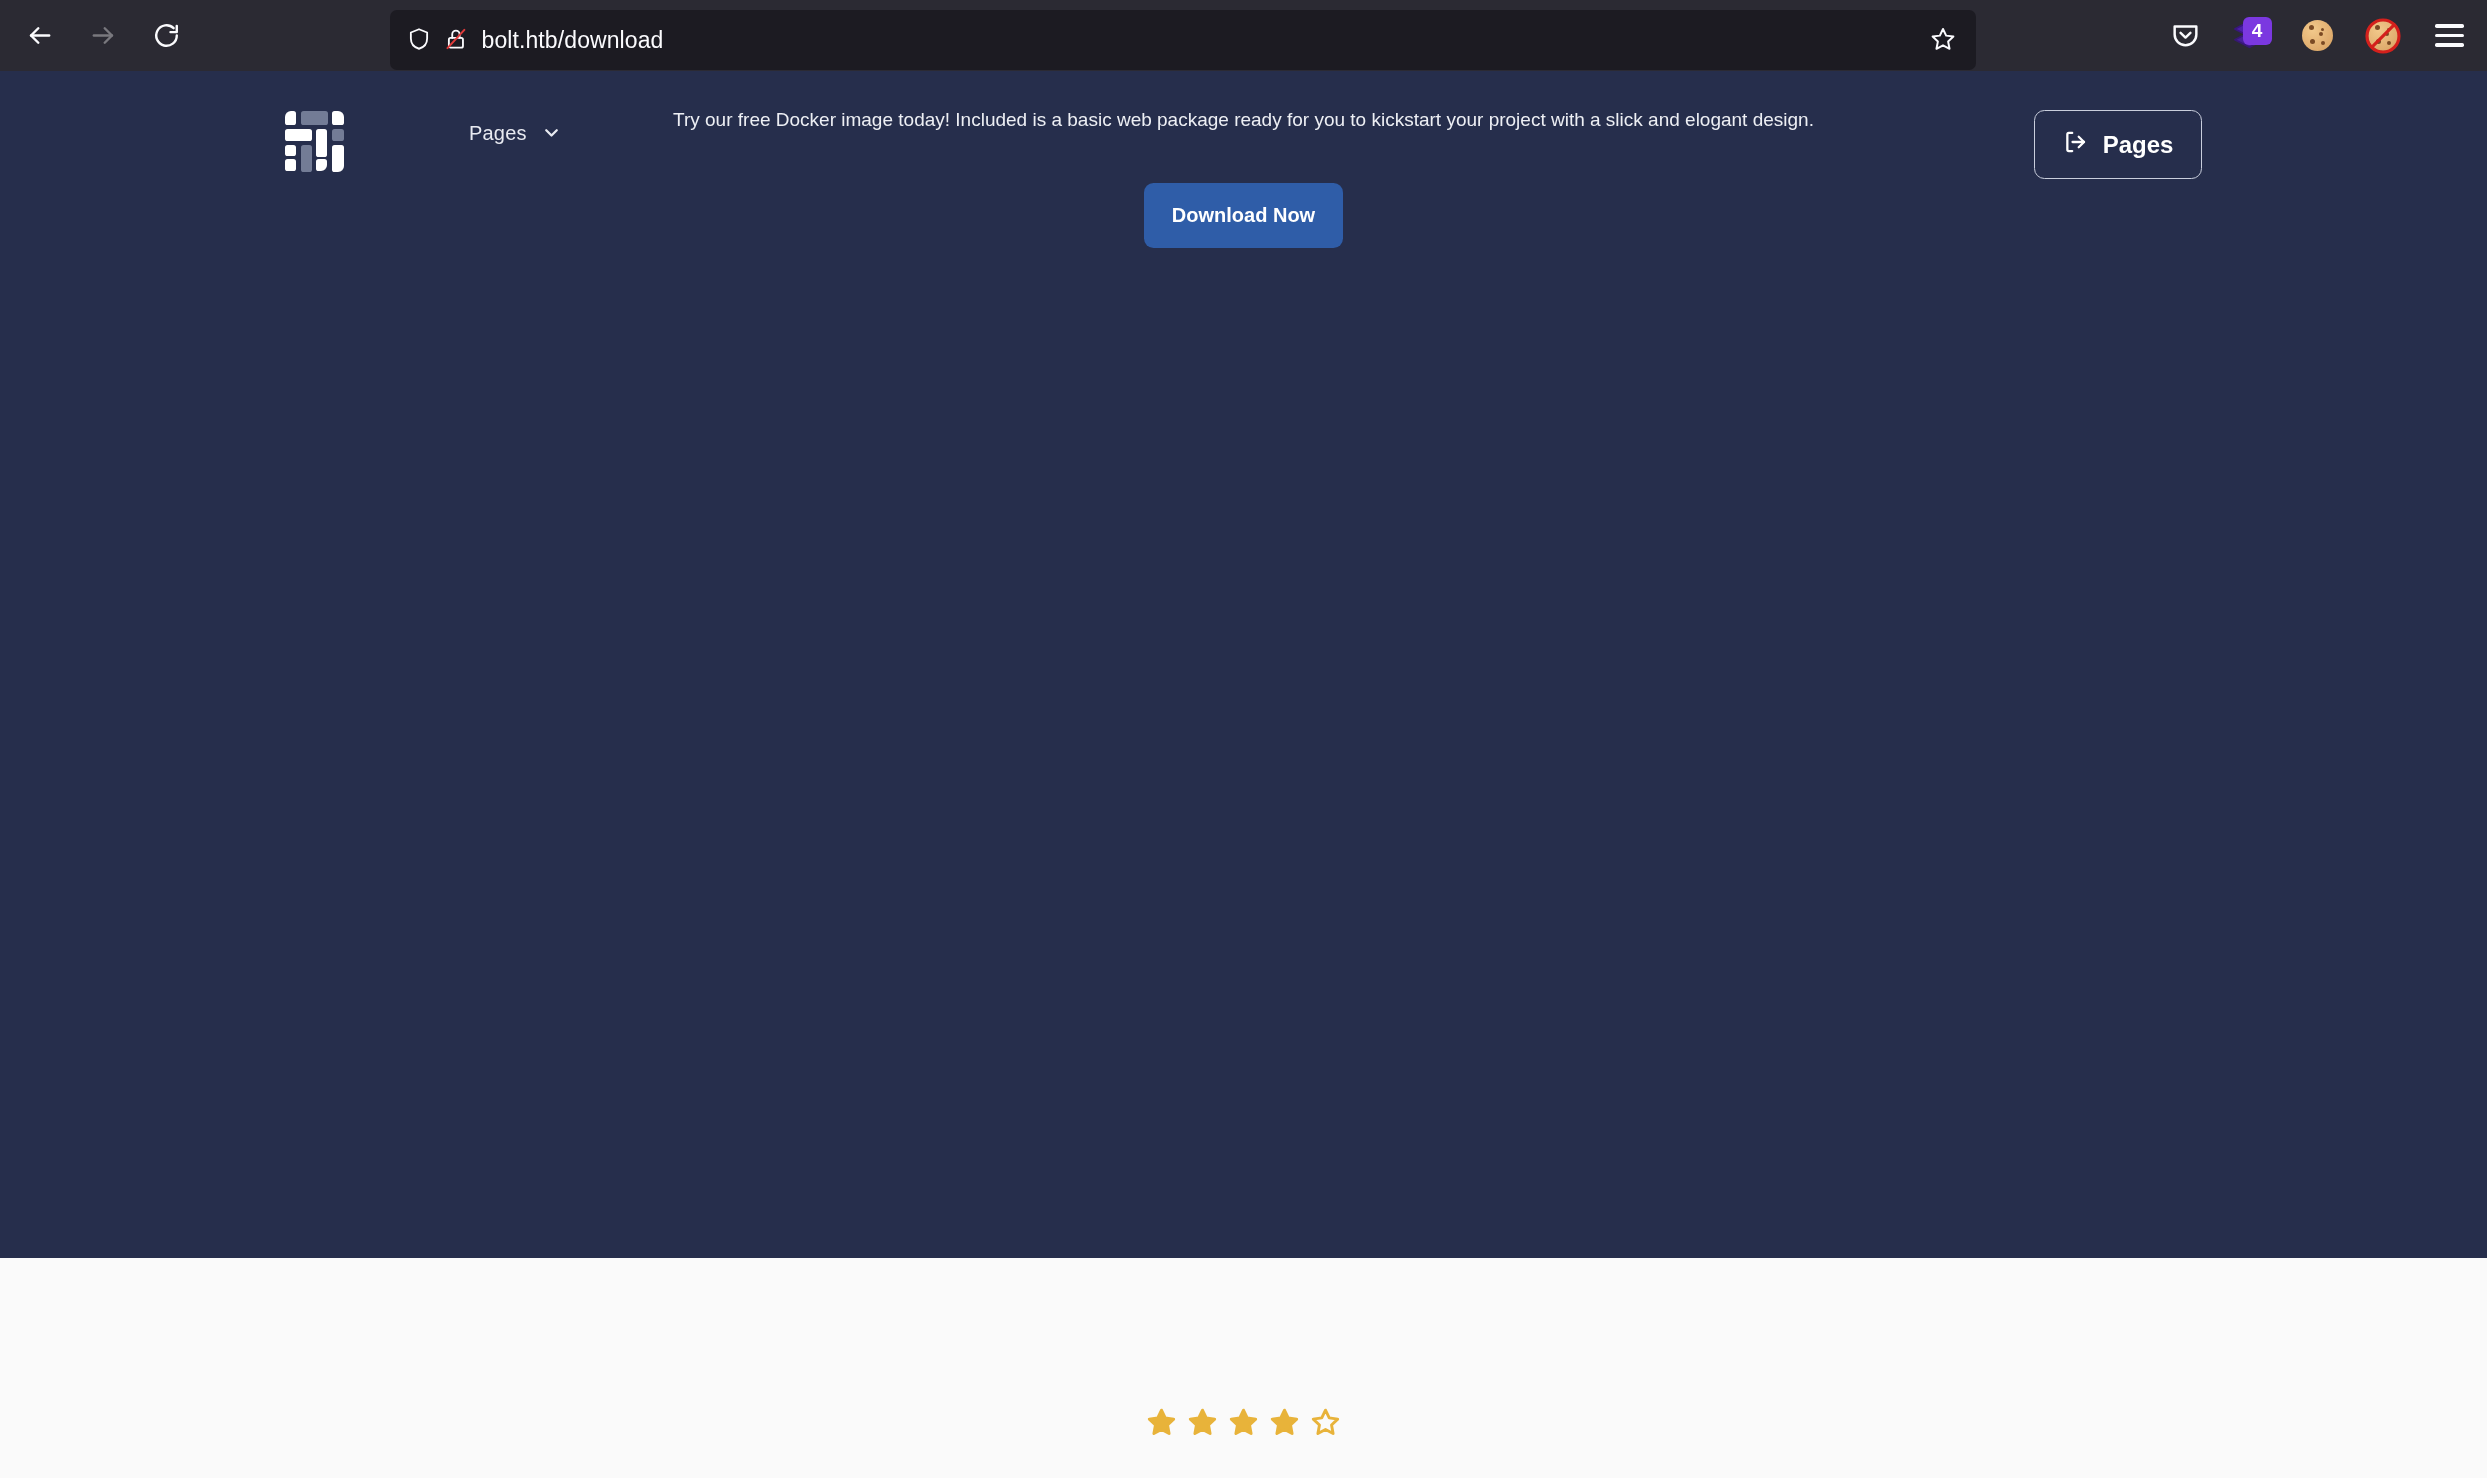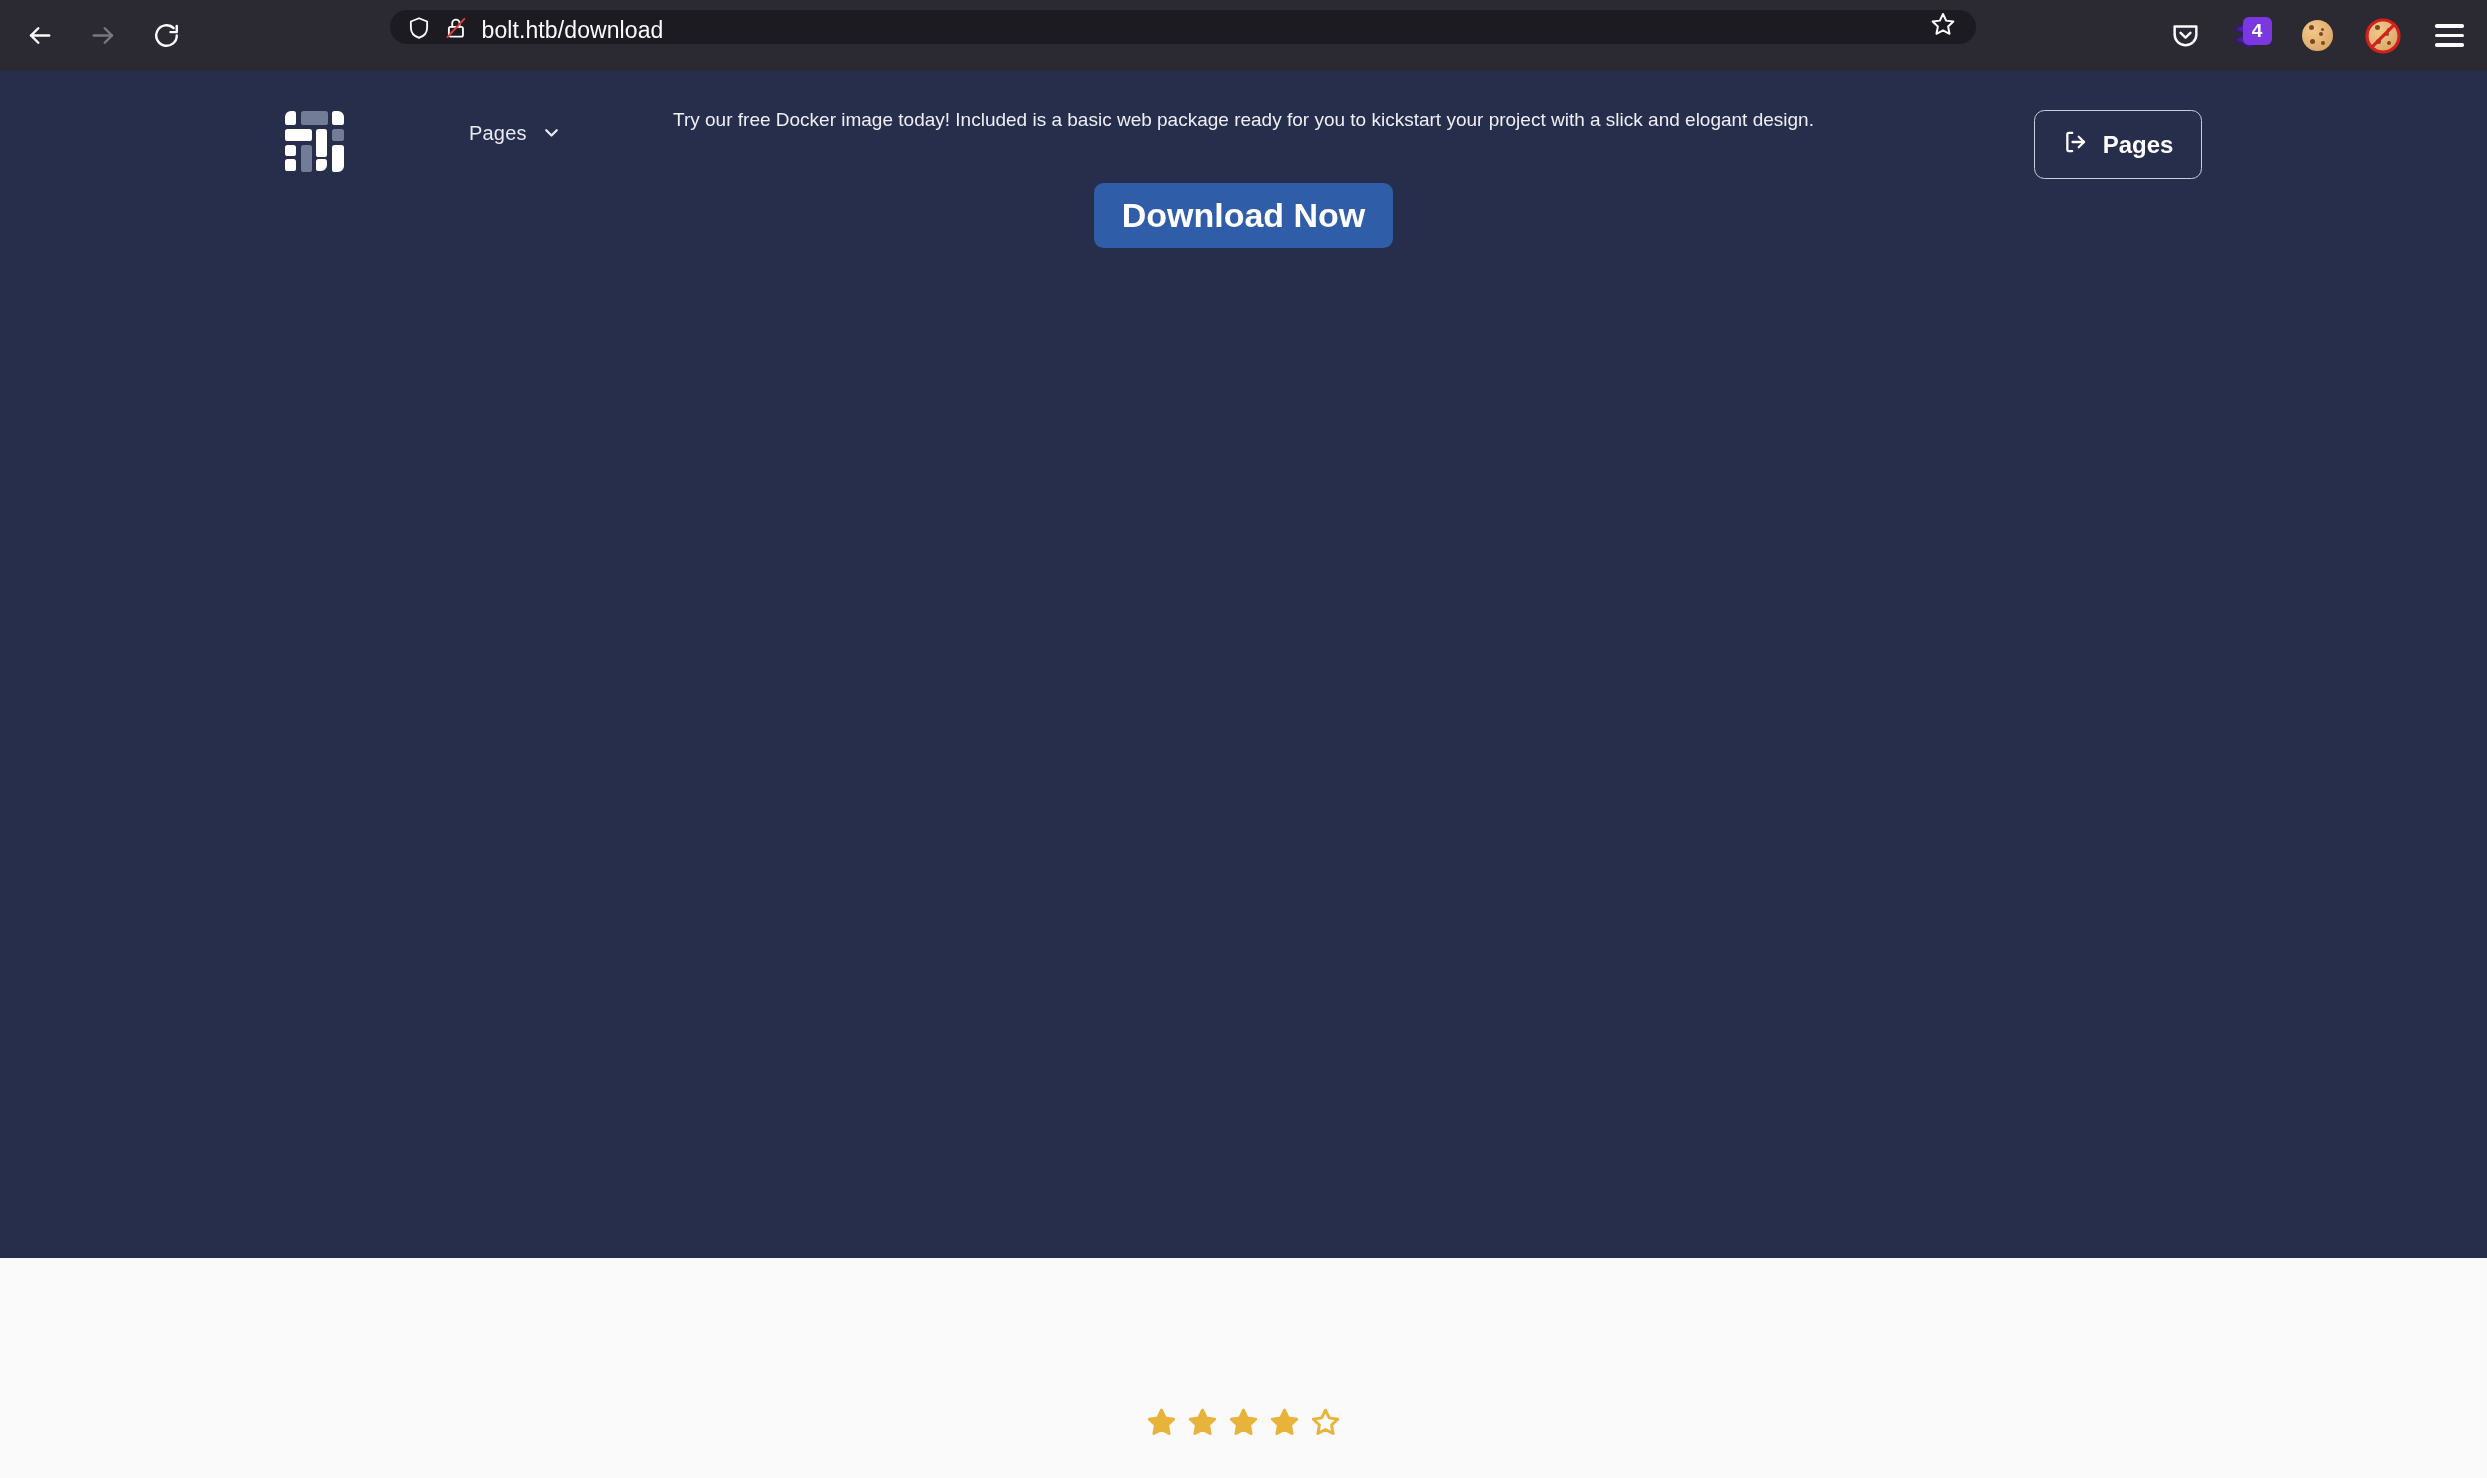--- a/index.html
+++ b/index.html
@@ -24,24 +24,24 @@
   .nav-btn{
     width:55px; height:55px;
     display:flex; align-items:center; justify-content:center;
     border-radius:7px;
     background:transparent;
   }
   .nav-btn svg{ display:block; }
 
   .urlbar{
     position:absolute; left:390px; top:10.4px;
-    width:1586px; height:34px;
+    width:1586px; height:60px;
     background:#1C1B22;
-    border-radius:18px;
-    display:flex; align-items:flex-end;
+    border-radius:7px;
+    display:flex; align-items:center;
     padding:0 14px 0 15.5px;
   }
   .urlbar-left{ display:flex; align-items:center; gap:12px; flex:0 0 auto; }
   .url-text{
     color:#FBFBFE;
     font-size:23px;
     letter-spacing:0.1px;
     margin-left:12px;
     white-space:nowrap;
   }
@@ -176,21 +176,21 @@
     font-size:19px;
     font-weight:300;
     line-height:1.42;
     color:#EDEFF4;
     text-align:center;
   }
   .download-btn{
     margin-top:49px;
     background:#2F5DA8;
     color:#FFFFFF;
-    font-size:34px; font-weight:bold;
+    font-size:20px; font-weight:bold;
     border:none; border-radius:9.5px;
     padding:0 28px;
     height:65px;
     display:flex; align-items:center; justify-content:center;
     cursor:pointer;
   }
 
   
   .white-section{
     position:relative;

